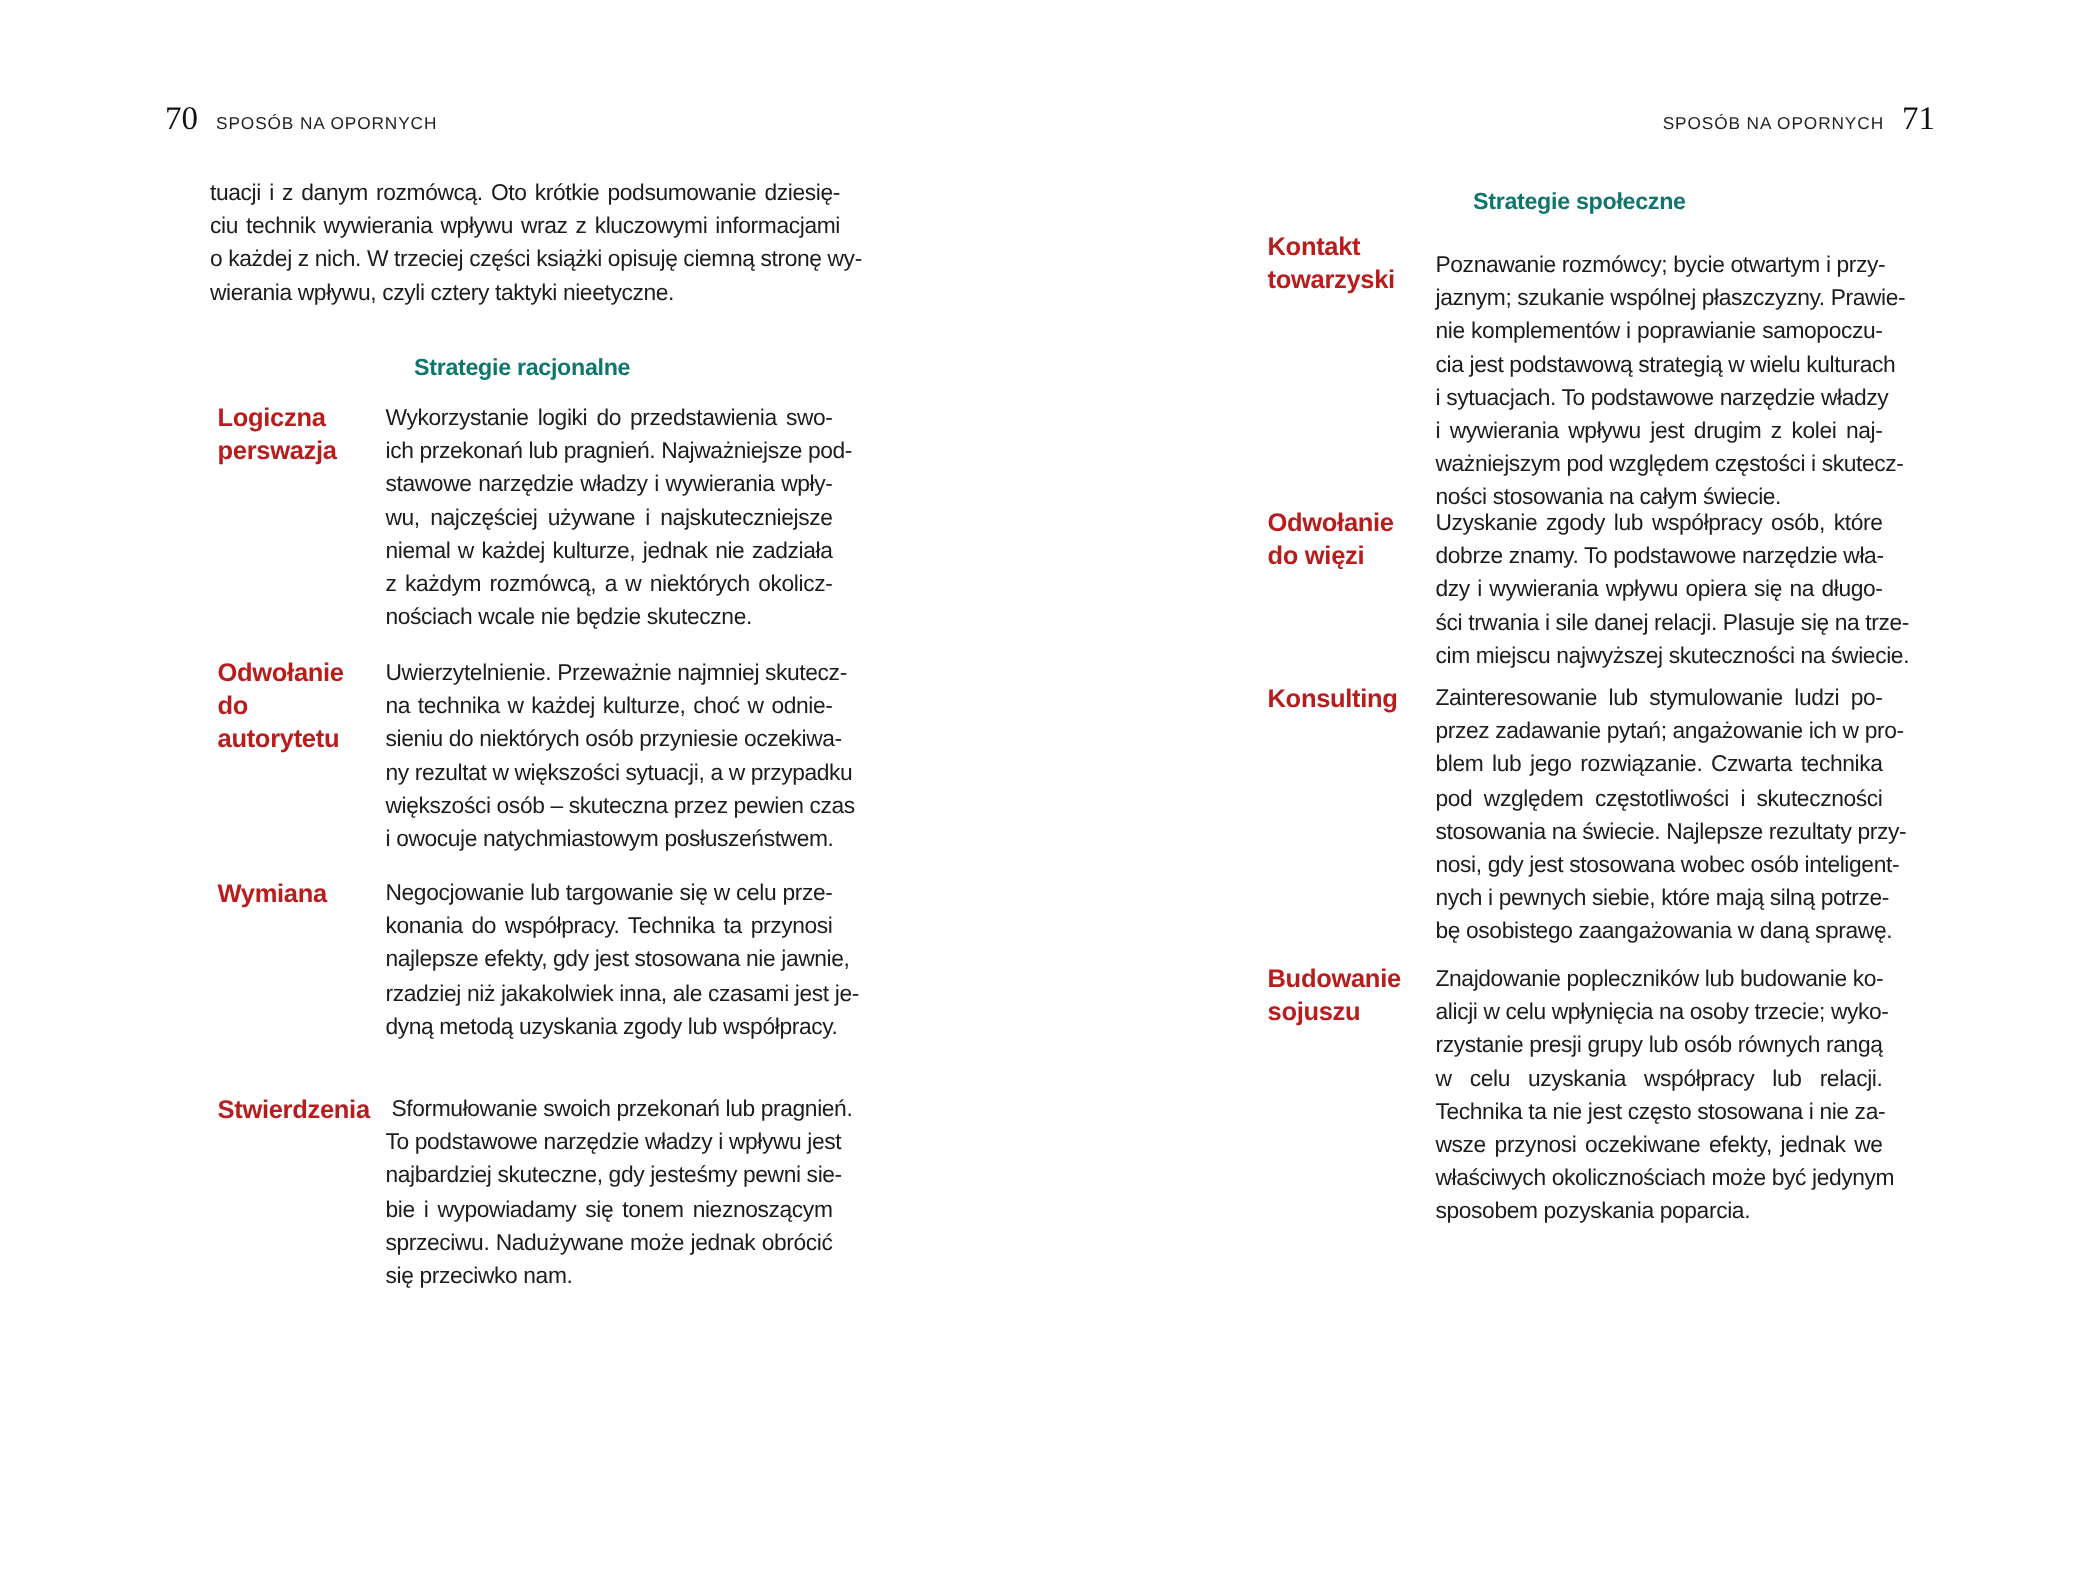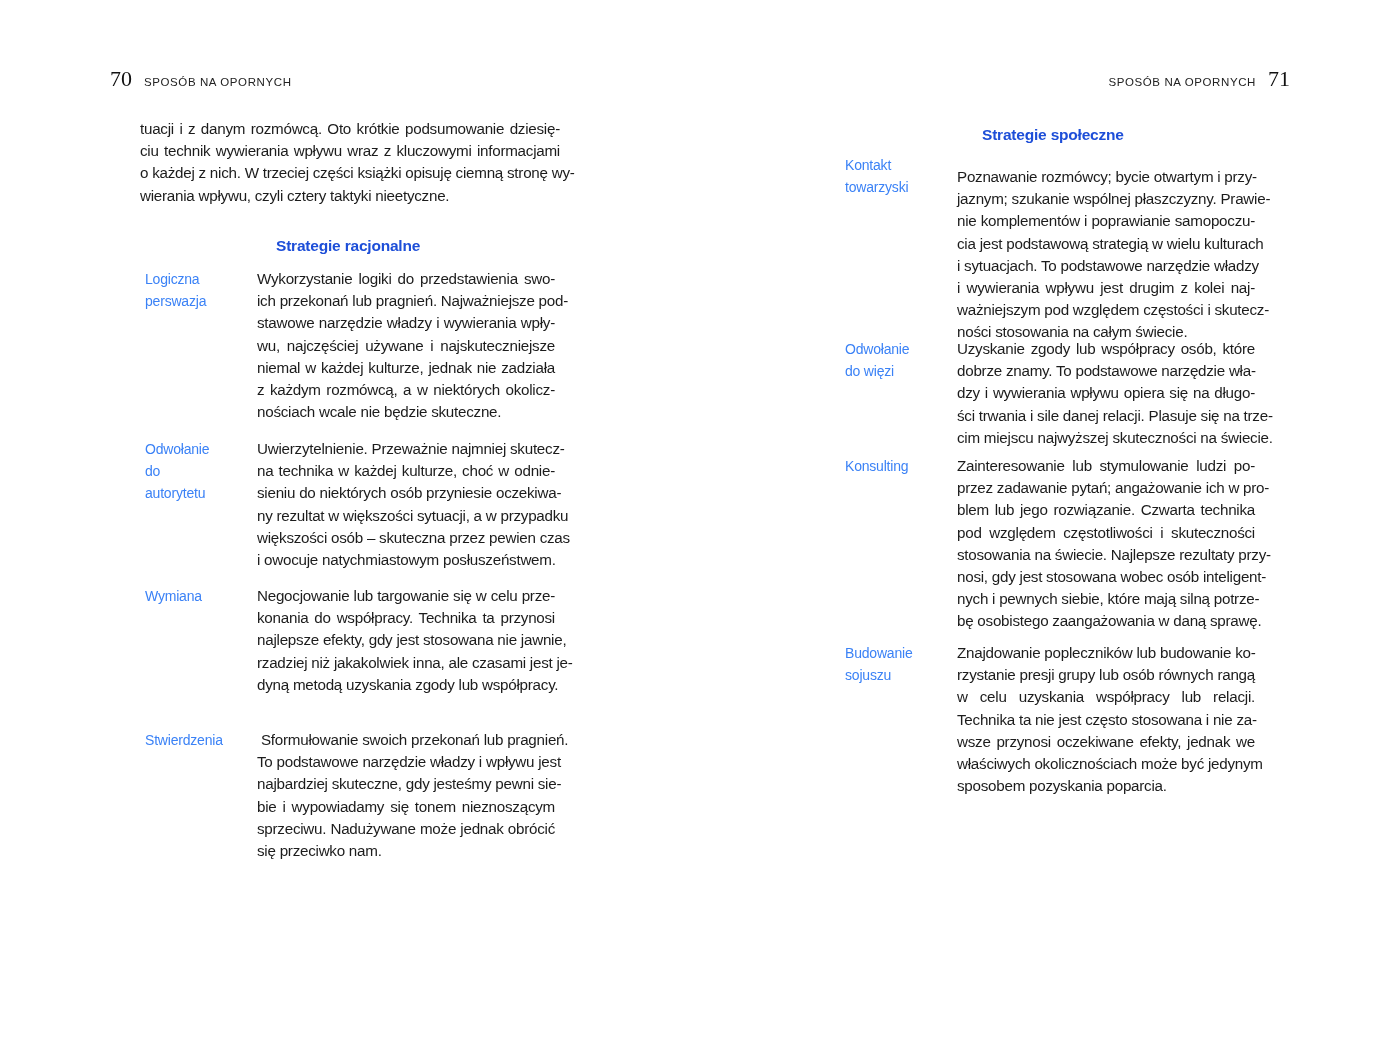--- a/index.html
+++ b/index.html
@@ -10,23 +10,23 @@
   .page.right { left:700px; }
   .running-head { position:absolute; top:66px; display:flex; align-items:baseline; gap:12px; }
   .left .running-head { left:110px; }
   .right .running-head { right:110px; }
   .folio { font-family:"Liberation Serif", serif; font-size:22px; color:#111; }
   .rh-title { font-family:"Liberation Sans", sans-serif; font-size:11.5px; letter-spacing:0.6px; color:#222; }
   .line { font-size:15.2px; line-height:22.2px; white-space:nowrap; color:#1c1c1c; letter-spacing:-0.25px; }
   .intro { position:absolute; left:140px; top:118px; width:420px; }
   .intro .line { text-align:justify; text-align-last:justify; }
   .intro .line.last { text-align-last:left; }
-  .section-title { position:absolute; font-weight:bold; font-size:15.5px; color:#1d4ed8; letter-spacing:-0.2px; }
+  .section-title { position:absolute; font-weight:bold; font-size:15.5px; color:#0f766e; letter-spacing:-0.2px; }
   .entry { position:absolute; }
-  .term { position:absolute; font-weight:normal; font-size:14px; line-height:22.2px; color:#3b82f6; letter-spacing:-0.2px; }
+  .term { position:absolute; font-weight:bold; font-size:17px; line-height:22.2px; color:#b91c1c; letter-spacing:-0.2px; }
   .desc { position:absolute; width:298px; }
   .desc .line { text-align:justify; text-align-last:justify; }
   .desc .line.last { text-align-last:left; }
 </style>
 </head>
 <body>
 
 <div class="page left">
   <div class="running-head">
     <span class="folio">70</span>
@@ -156,20 +156,21 @@
     </div>
   </div>
 
   <div class="entry">
     <div class="term" style="left:145px; top:642px;">
       <div>Budowanie</div>
       <div>sojuszu</div>
     </div>
     <div class="desc" style="left:257px; top:642px;">
       <div class="line">Znajdowanie popleczników lub budowanie ko-</div>
+      <div class="line">alicji w celu wpłynięcia na osoby trzecie; wyko-</div>
       <div class="line">rzystanie presji grupy lub osób równych rangą</div>
       <div class="line">w celu uzyskania współpracy lub relacji.</div>
       <div class="line">Technika ta nie jest często stosowana i nie za-</div>
       <div class="line">wsze przynosi oczekiwane efekty, jednak we</div>
       <div class="line">właściwych okolicznościach może być jedynym</div>
       <div class="line last">sposobem pozyskania poparcia.</div>
     </div>
   </div>
 </div>
 

